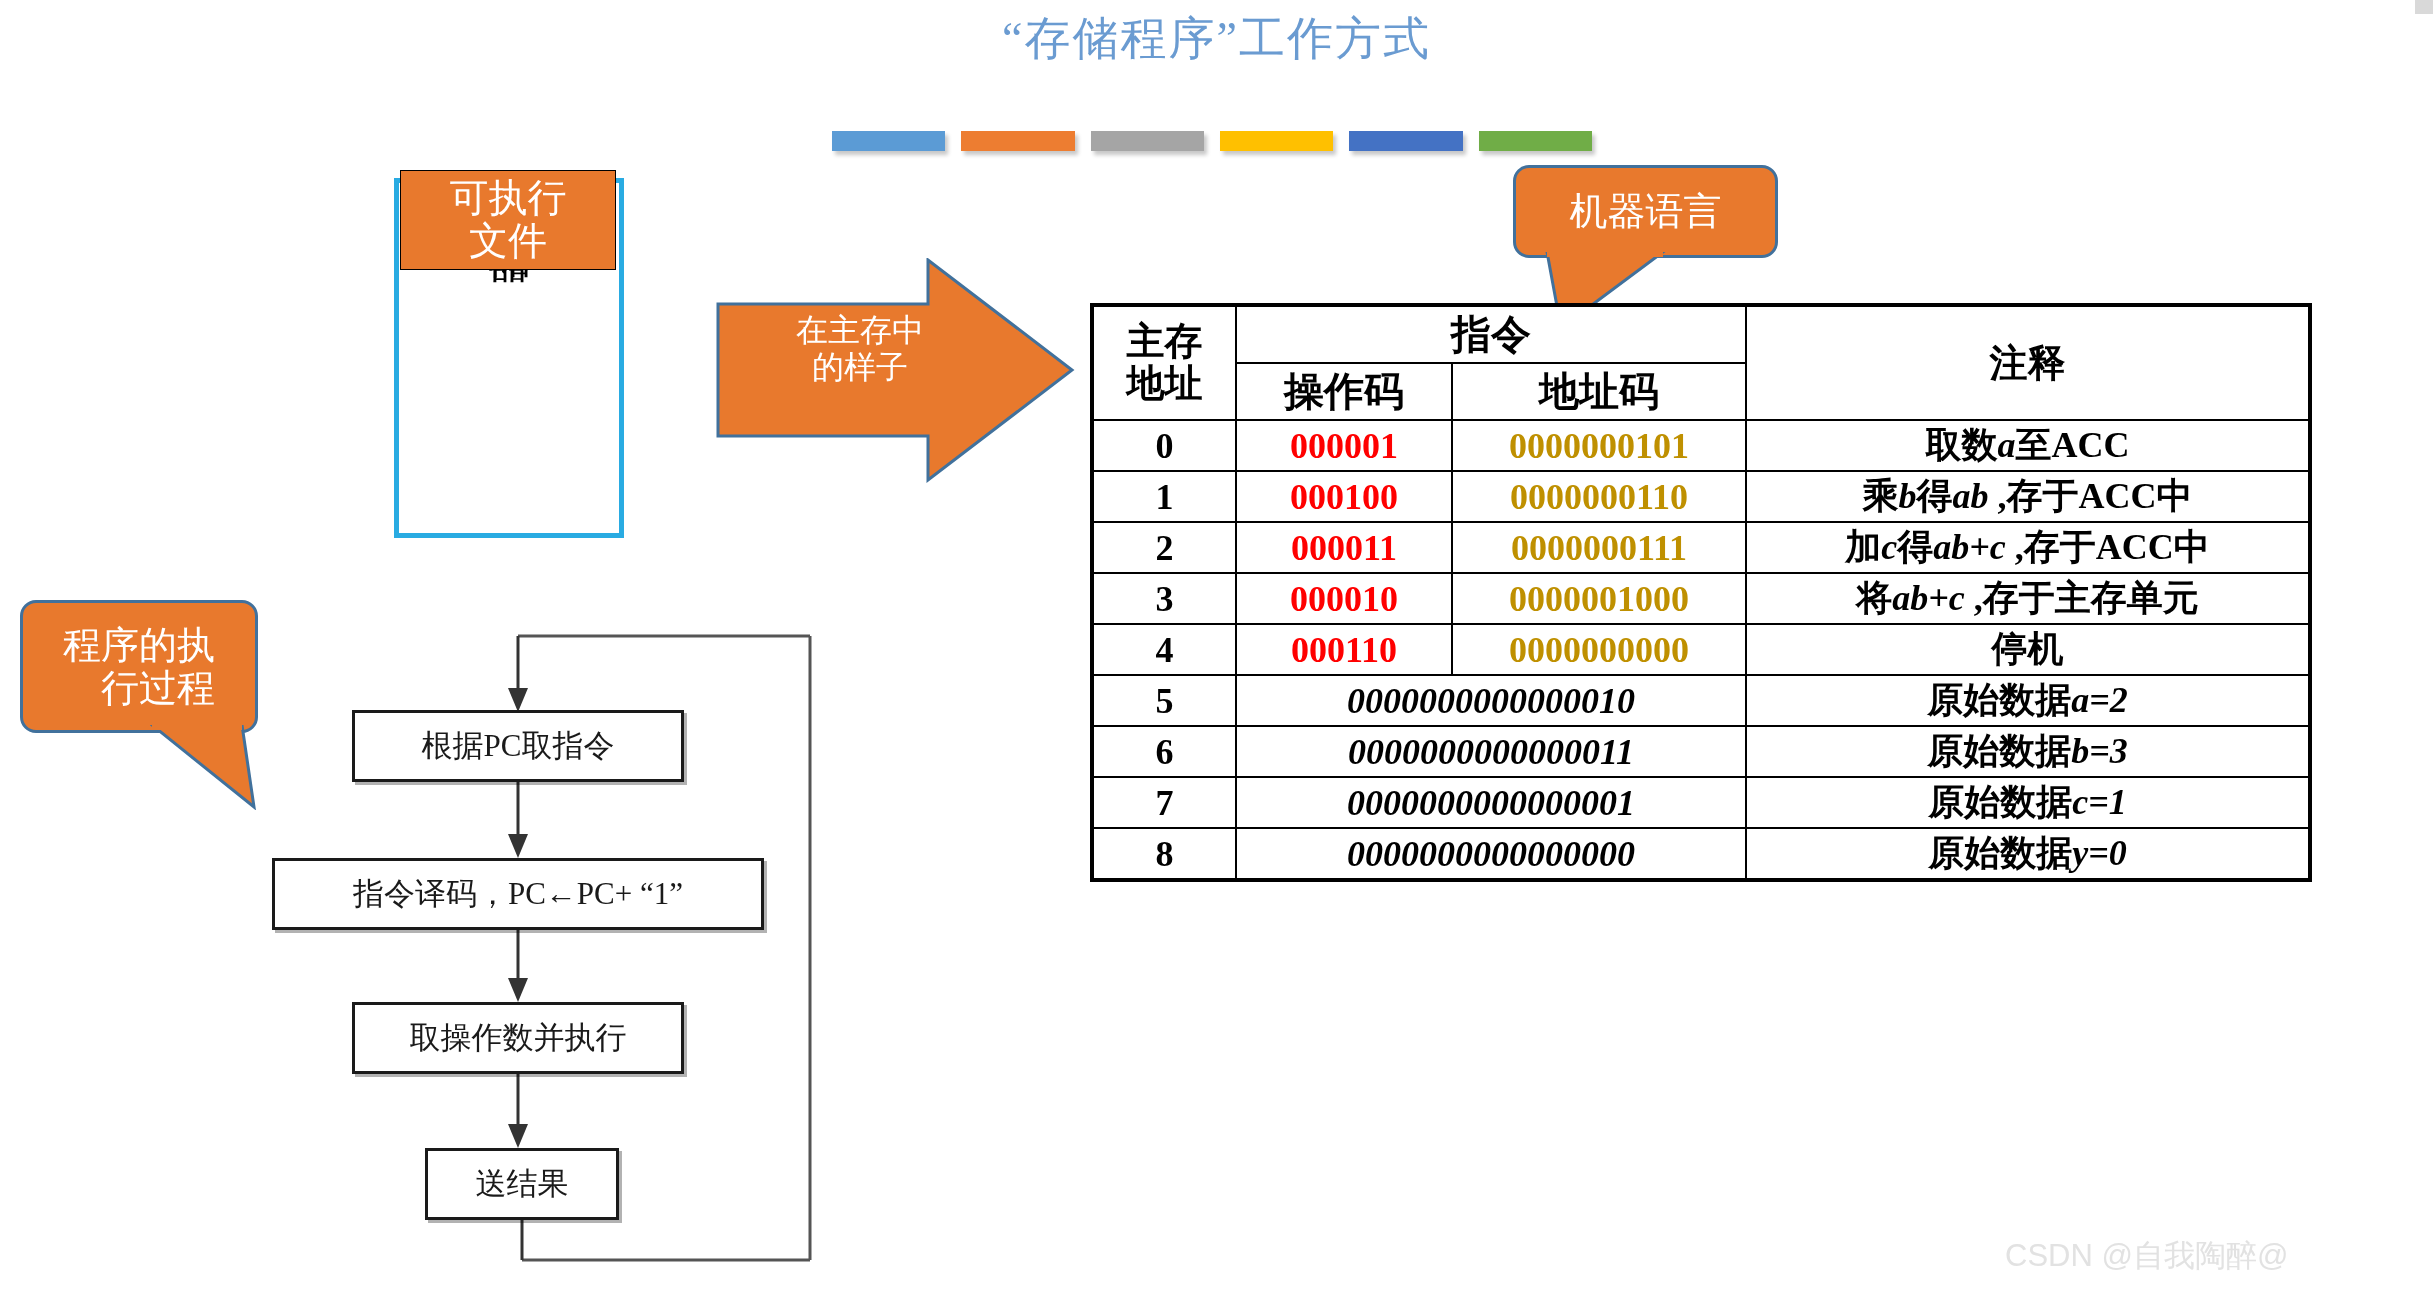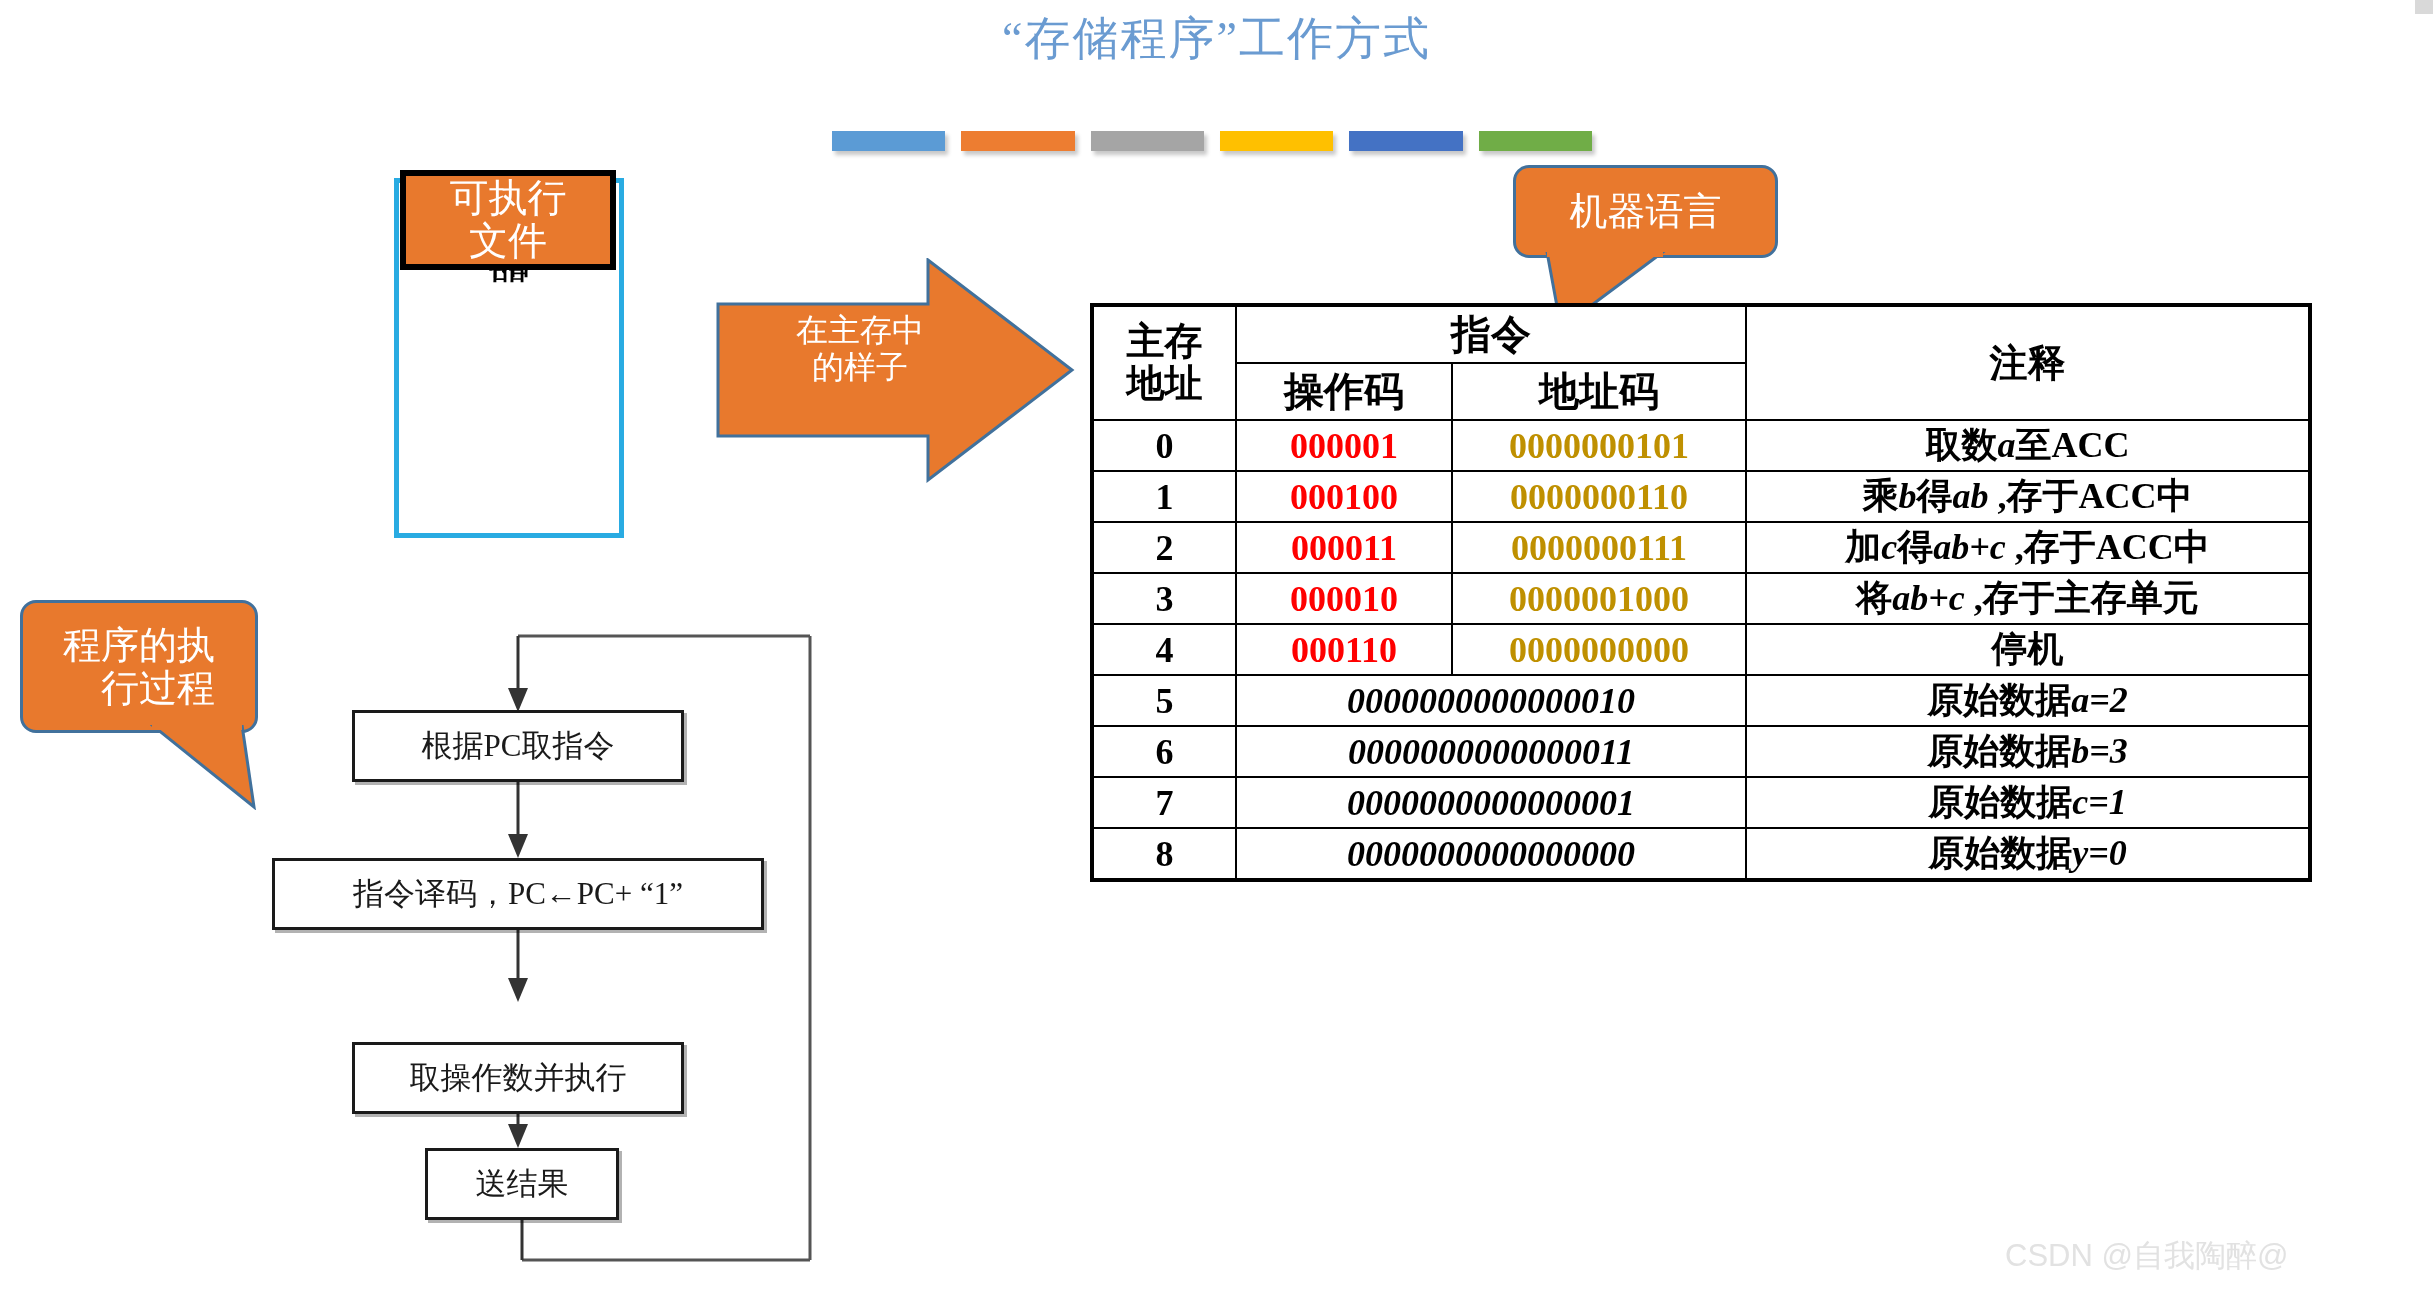--- a/index.html
+++ b/index.html
@@ -52,21 +52,21 @@
     font-size: 44px;
     letter-spacing: 6px;
     margin-left: 95px;
   }
 
   
   #exe-file-box {
     left: 400px; top: 170px;
     width: 216px; height: 100px;
     background: #E8792D;
-    border: 6px solid #000000;
+    border: 1px solid #000000;
     box-sizing: border-box;
     display: flex;
     align-items: center;
     justify-content: center;
     color: #fff;
     font-size: 39px;
     line-height: 1.1;
     text-align: center;
   }
 
@@ -128,21 +128,21 @@
     display: flex;
     align-items: center;
     justify-content: center;
     font-size: 31px;
     color: #1a1a1a;
     box-shadow: 3px 3px 0 rgba(0,0,0,0.30);
     white-space: nowrap;
   }
   #flow-box-fetch   { left: 352px; top: 110px; width: 332px; height: 72px; }
   #flow-box-decode  { left: 272px; top: 258px; width: 492px; height: 72px; }
-  #flow-box-execute { left: 352px; top: 402px; width: 332px; height: 72px; margin-top: 40px; }
+  #flow-box-execute { left: 352px; top: 402px; width: 332px; height: 72px; }
   #flow-box-result  { left: 425px; top: 548px; width: 194px; height: 72px; }
 
   
   #instruction-table {
     left: 1090px; top: 303px;
     width: 1222px;
     border-collapse: collapse;
     background: #fff;
     border: 4px solid #000;
   }

